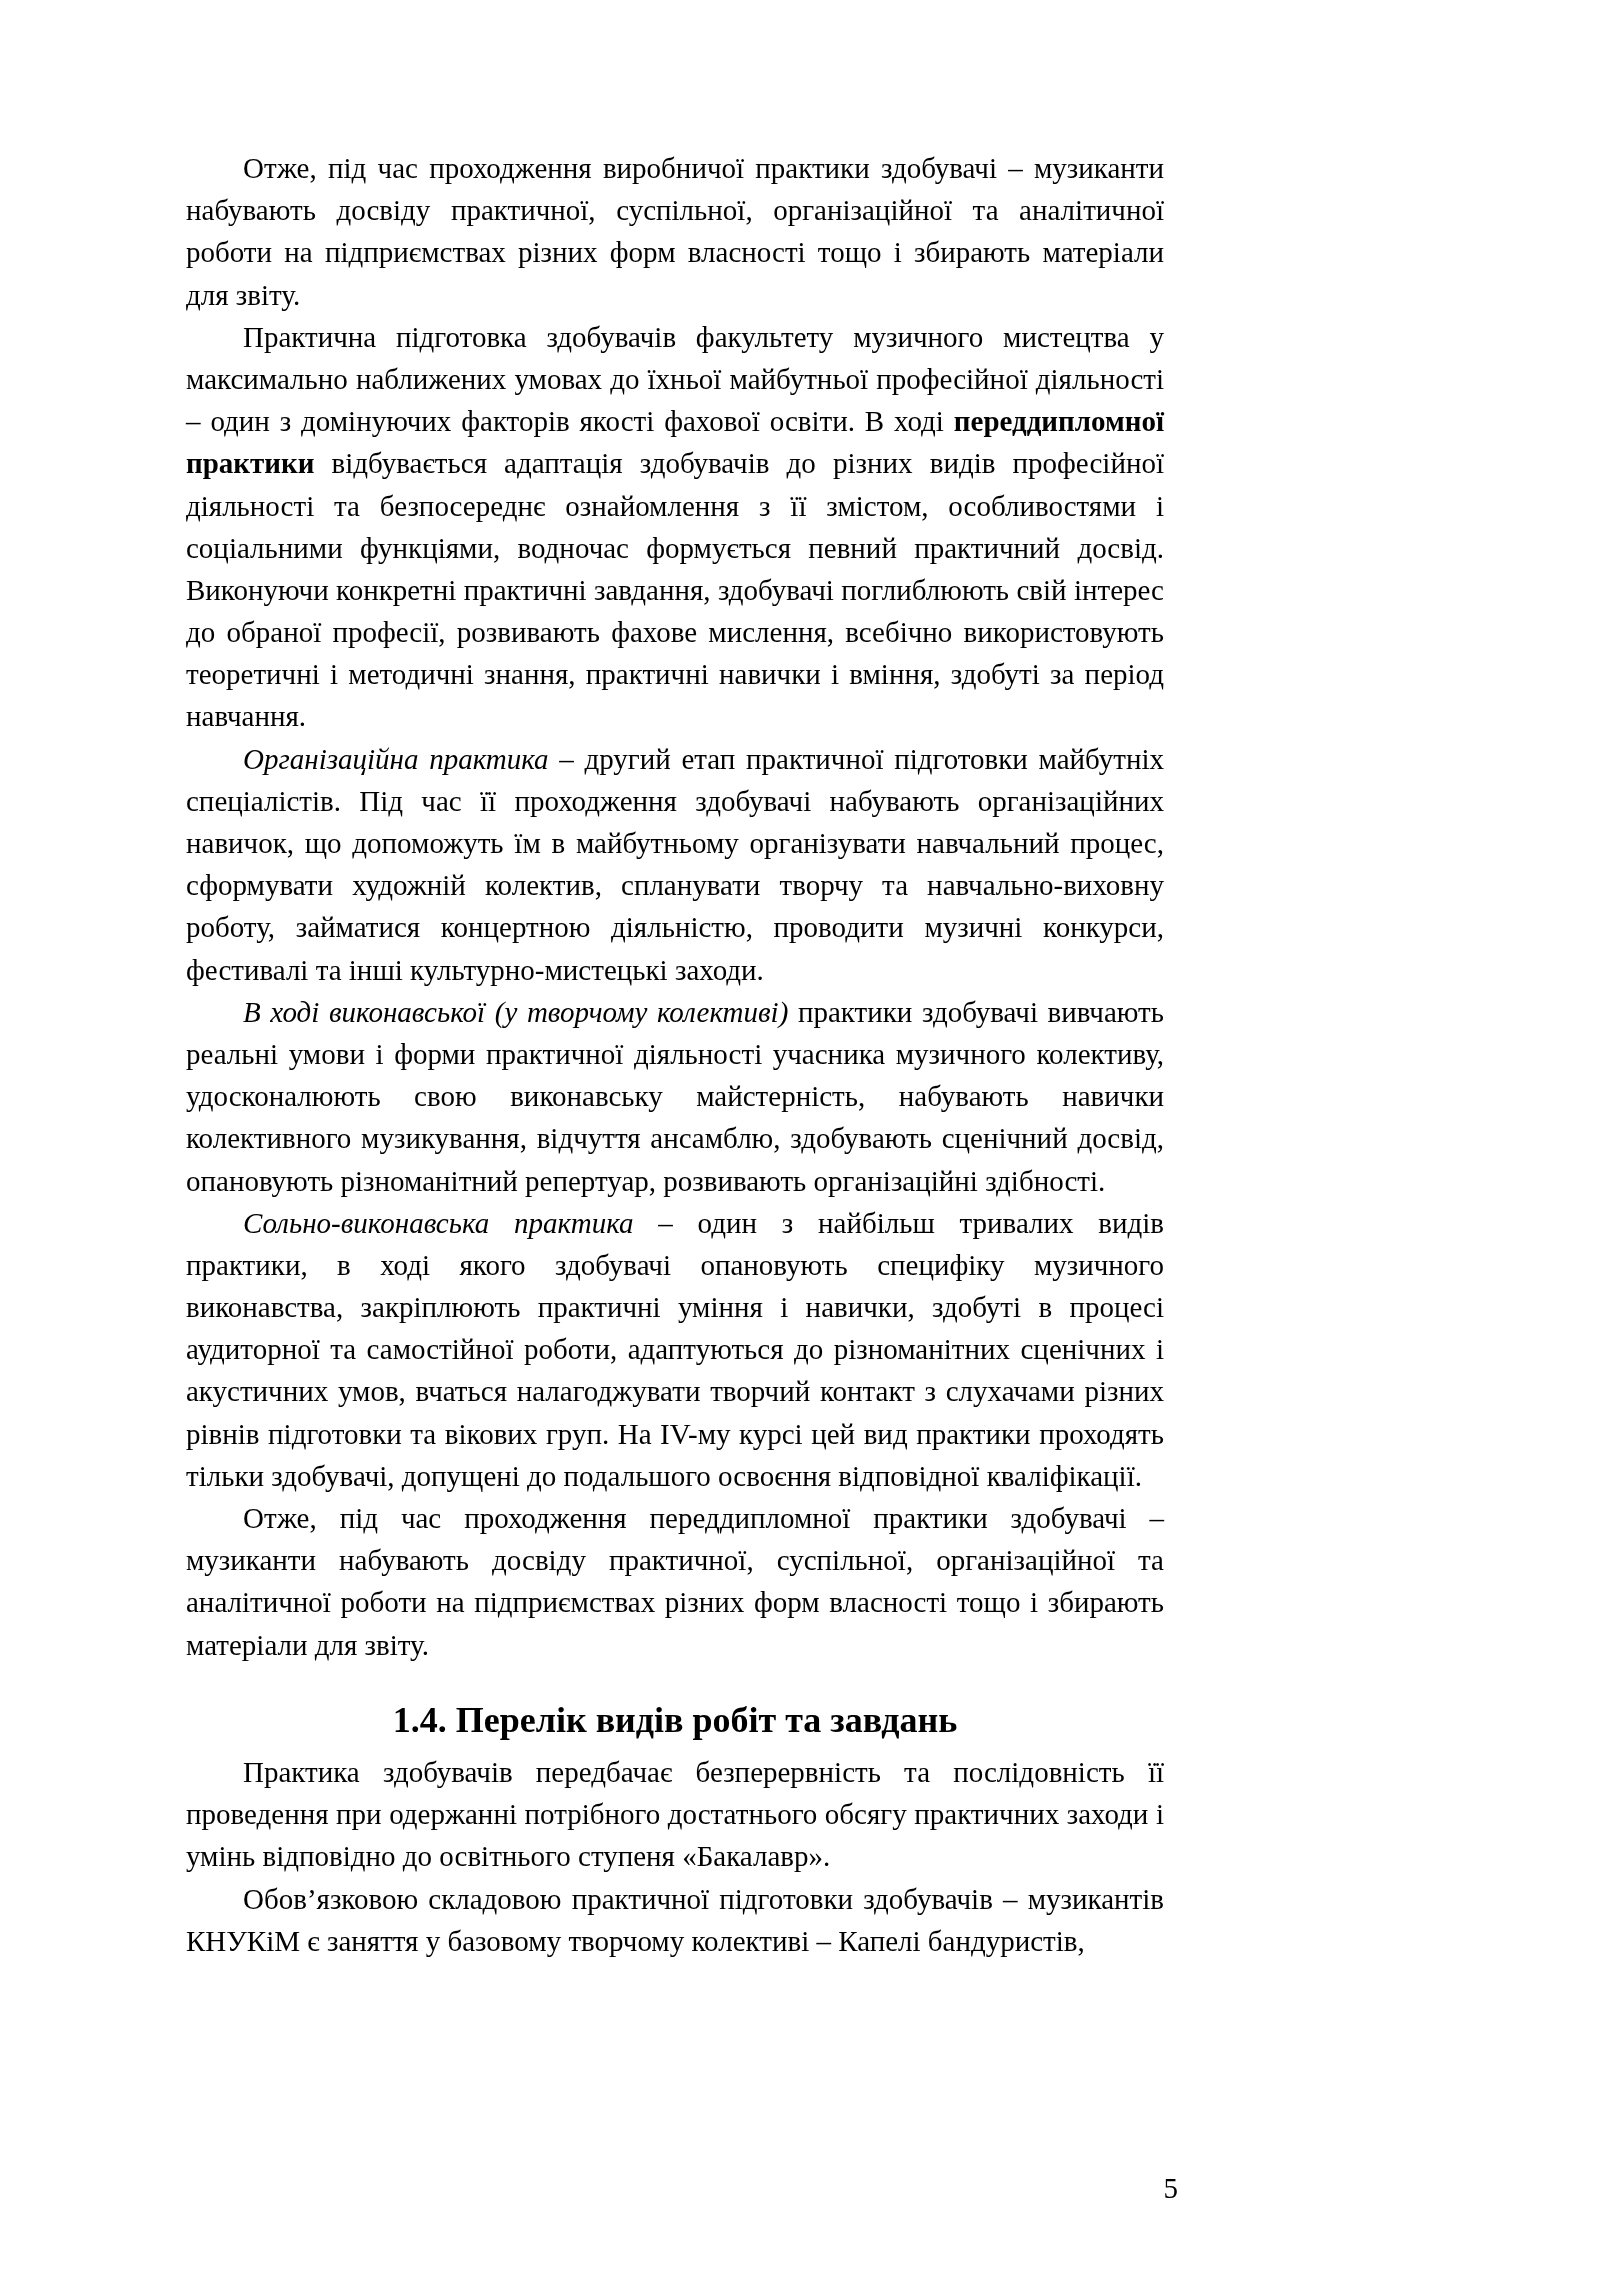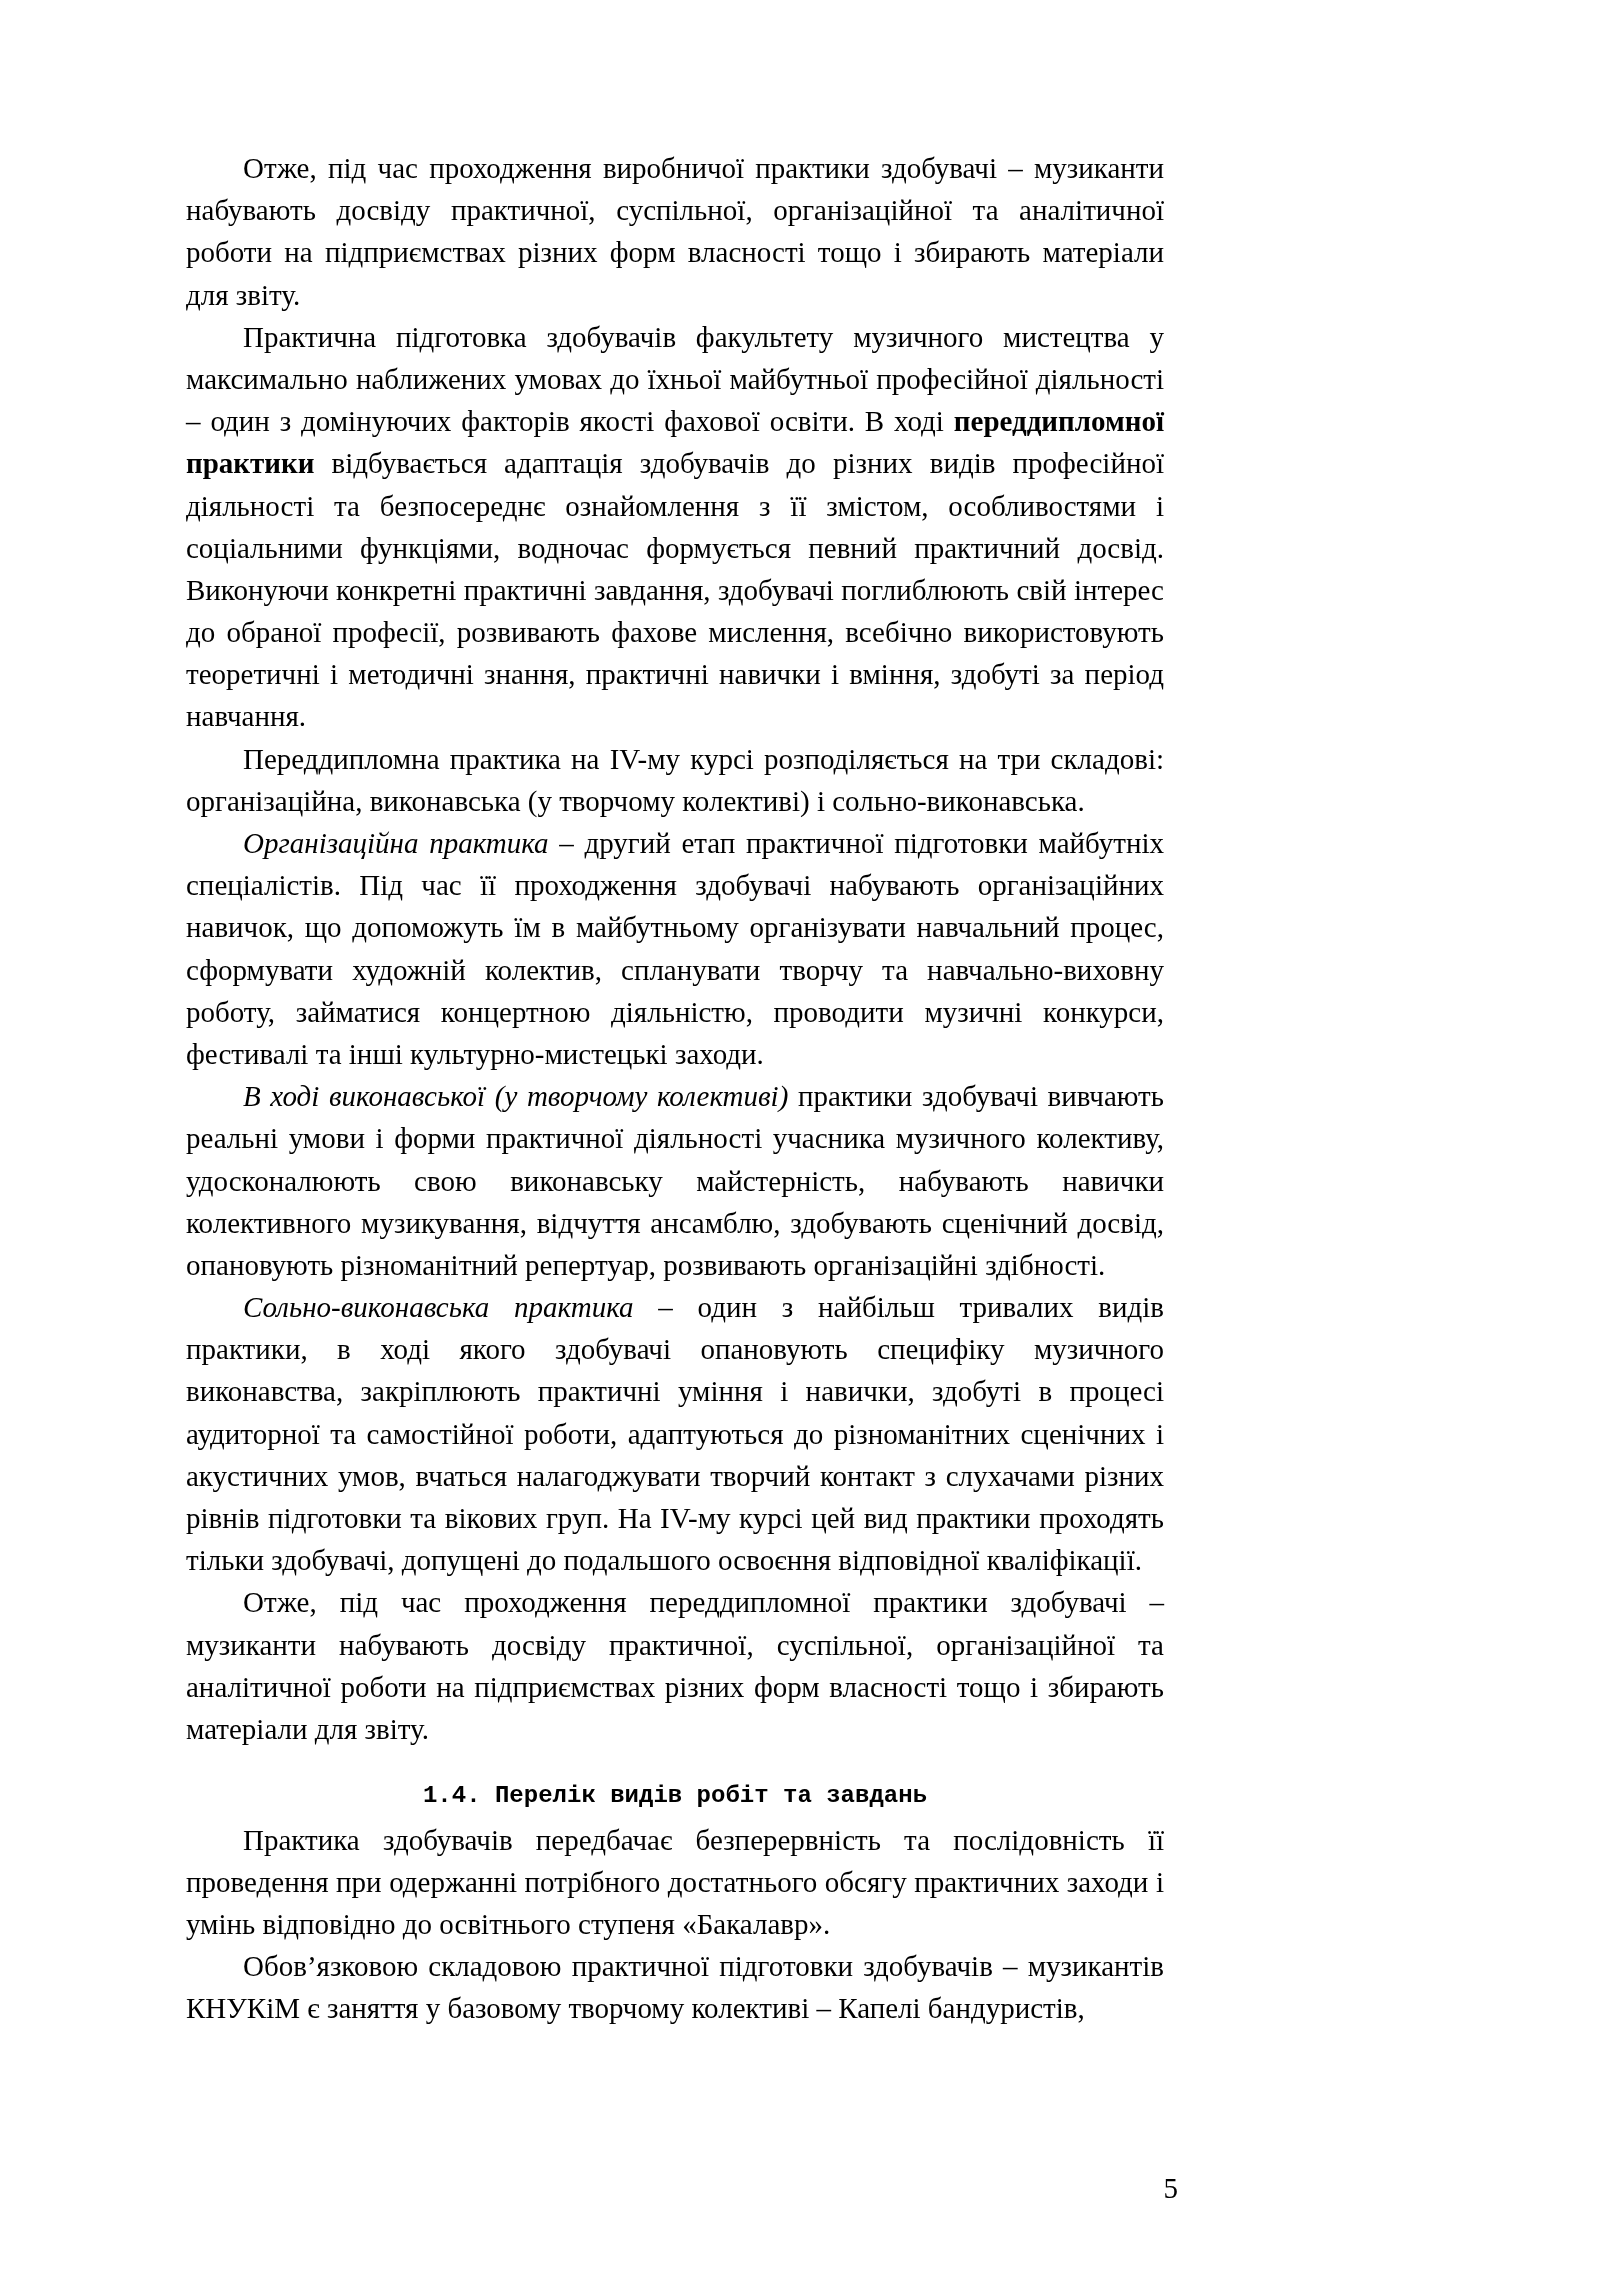--- a/index.html
+++ b/index.html
@@ -34,45 +34,43 @@
     text-indent: 57px;
   }
   .bold {
     font-weight: bold;
     margin-top: 12px;
   }
   .italic {
     font-style: italic;
   }
   .section-heading {
-    font-size: 24px;
+    font-size: 36px;
     font-weight: bold;
     text-align: center;
     margin: 29px 0 5.9px 0;
     line-height: 1.4;
-    font-family: Liberation Mono, monospace;
   }
   .page-number {
     position: absolute;
     right: 167px;
     bottom: 90px;
     font-size: 29px;
     line-height: 1;
   }
 </style>
 </head>
 <body>
 
 <div class="page">
 
   <p class="body-text indent">Отже, під час проходження виробничої практики здобувачі – музиканти набувають досвіду практичної, суспільної, організаційної та аналітичної роботи на підприємствах різних форм власності тощо і збирають матеріали для звіту.</p>
 
   <p class="body-text indent"><span>Практична підготовка здобувачів факультету музичного мистецтва у максимально наближених умовах до їхньої майбутньої професійної діяльності – один з домінуючих факторів якості фахової освіти. В ході </span><span class="bold">переддипломної практики</span><span> відбувається адаптація здобувачів до різних видів професійної діяльності та безпосереднє ознайомлення з її змістом, особливостями і соціальними функціями, водночас формується певний практичний досвід. Виконуючи конкретні практичні завдання, здобувачі поглиблюють свій інтерес до обраної професії, розвивають фахове мислення, всебічно використовують теоретичні і методичні знання, практичні навички і вміння, здобуті за період навчання.</span></p>
 
-  <p class="body-text indent">Переддипломна практика на IV-му курсі розподіляється на три складові: організаційна, виконавська (у творчому колективі) і сольно-виконавська.</p>
 
   <p class="body-text indent"><span class="italic">Організаційна практика</span><span> – другий етап практичної підготовки майбутніх спеціалістів. Під час її проходження здобувачі набувають організаційних навичок, що допоможуть їм в майбутньому організувати навчальний процес, сформувати художній колектив, спланувати творчу та навчально-виховну роботу, займатися концертною діяльністю, проводити музичні конкурси, фестивалі та інші культурно-мистецькі заходи.</span></p>
 
   <p class="body-text indent"><span class="italic">В ході виконавської (у творчому колективі)</span><span> практики здобувачі вивчають реальні умови і форми практичної діяльності учасника музичного колективу, удосконалюють свою виконавську майстерність, набувають навички колективного музикування, відчуття ансамблю, здобувають сценічний досвід, опановують різноманітний репертуар, розвивають організаційні здібності.</span></p>
 
   <p class="body-text indent"><span class="italic">Сольно-виконавська практика</span><span> – один з найбільш тривалих видів практики, в ході якого здобувачі опановують специфіку музичного виконавства, закріплюють практичні уміння і навички, здобуті в процесі аудиторної та самостійної роботи, адаптуються до різноманітних сценічних і акустичних умов, вчаться налагоджувати творчий контакт з слухачами різних рівнів підготовки та вікових груп. На IV-му курсі цей вид практики проходять тільки здобувачі, допущені до подальшого освоєння відповідної кваліфікації.</span></p>
 
   <p class="body-text indent">Отже, під час проходження переддипломної практики здобувачі – музиканти набувають досвіду практичної, суспільної, організаційної та аналітичної роботи на підприємствах різних форм власності тощо і збирають матеріали для звіту.</p>
 
   <h2 class="section-heading">1.4. Перелік видів робіт та завдань</h2>

